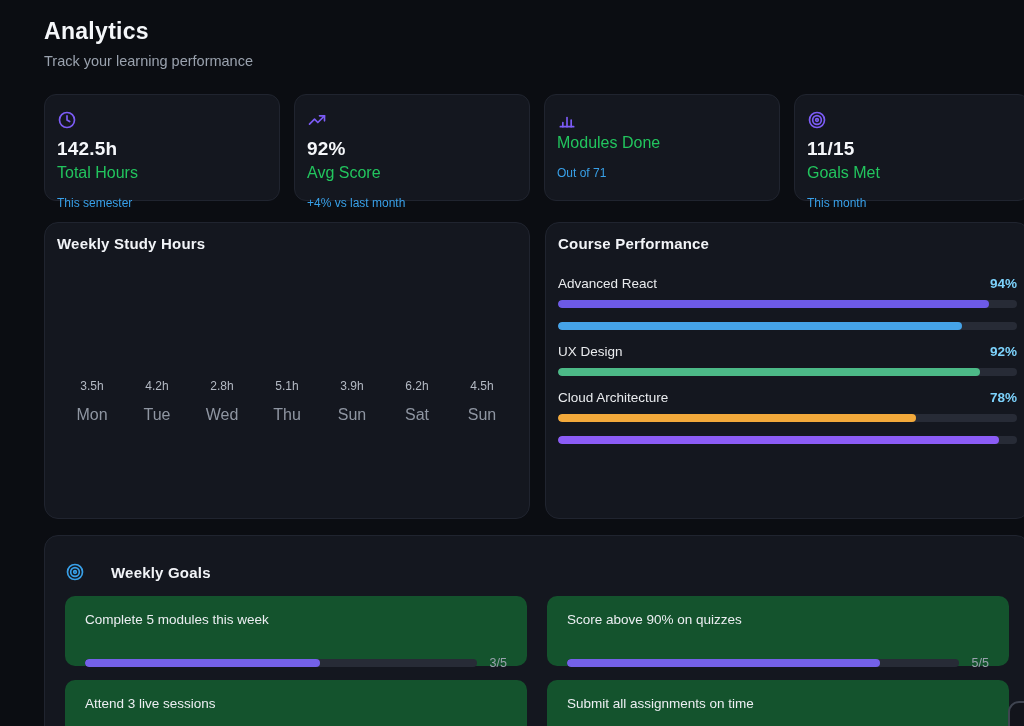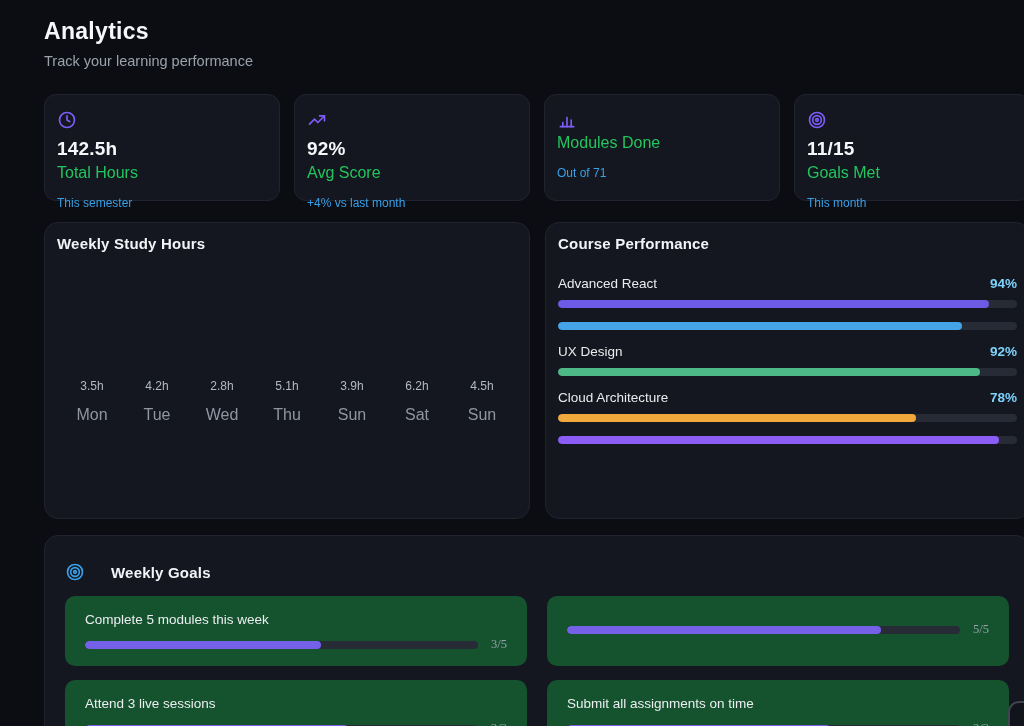--- a/index.html
+++ b/index.html
@@ -59,21 +59,21 @@
 
   
   .goals-card { margin-top:16px; height:250px; padding:26px 20px 20px; }
   .goals-header { display:flex; align-items:center; gap:26px; }
   .goals-icon { width:20px; height:20px; color:#38a0e8; display:block; }
   .goals-grid { margin-top:14px; display:grid; grid-template-columns:1fr 1fr; gap:14px 20px; }
   .goal-item {
     background:#14532d; border-radius:10px; height:70px; padding:16px 20px;
   }
   .goal-title { font-size:13.5px; color:#eceef2; }
-  .goal-bar-row { margin-top:10px; display:flex; align-items:center; gap:13px;font-family:Liberation Serif, serif; }
+  .goal-bar-row { margin-top:29px; display:flex; align-items:center; gap:13px; }
   .goal-bar-row .bar-track { margin-top:0; flex:1; }
   .goal-fraction { font-size:12.5px; color:#99a1ad; white-space:nowrap; }
 
   
   .corner-widget {
     position:absolute; left:1008px; top:701px; width:40px; height:40px;
     border-radius:11px; border:2px solid #3f4450; background:#12141b;
   }
 </style>
 </head>
@@ -235,20 +235,21 @@
         <div class="goal-title">Complete 5 modules this week</div>
         <div class="goal-bar-row">
           <div class="bar-track">
             <div class="bar-fill" style="width: 60%; background-color: rgb(116, 97, 232);"></div>
           </div>
           <span class="goal-fraction">3/5</span>
         </div>
       </div>
 
       <div class="goal-item">
+        <div class="goal-title">Score above 90% on quizzes</div>
         <div class="goal-bar-row">
           <div class="bar-track">
             <div class="bar-fill" style="width: 80%; background-color: rgb(116, 97, 232);"></div>
           </div>
           <span class="goal-fraction">5/5</span>
         </div>
       </div>
 
       <div class="goal-item">
         <div class="goal-title">Attend 3 live sessions</div>

